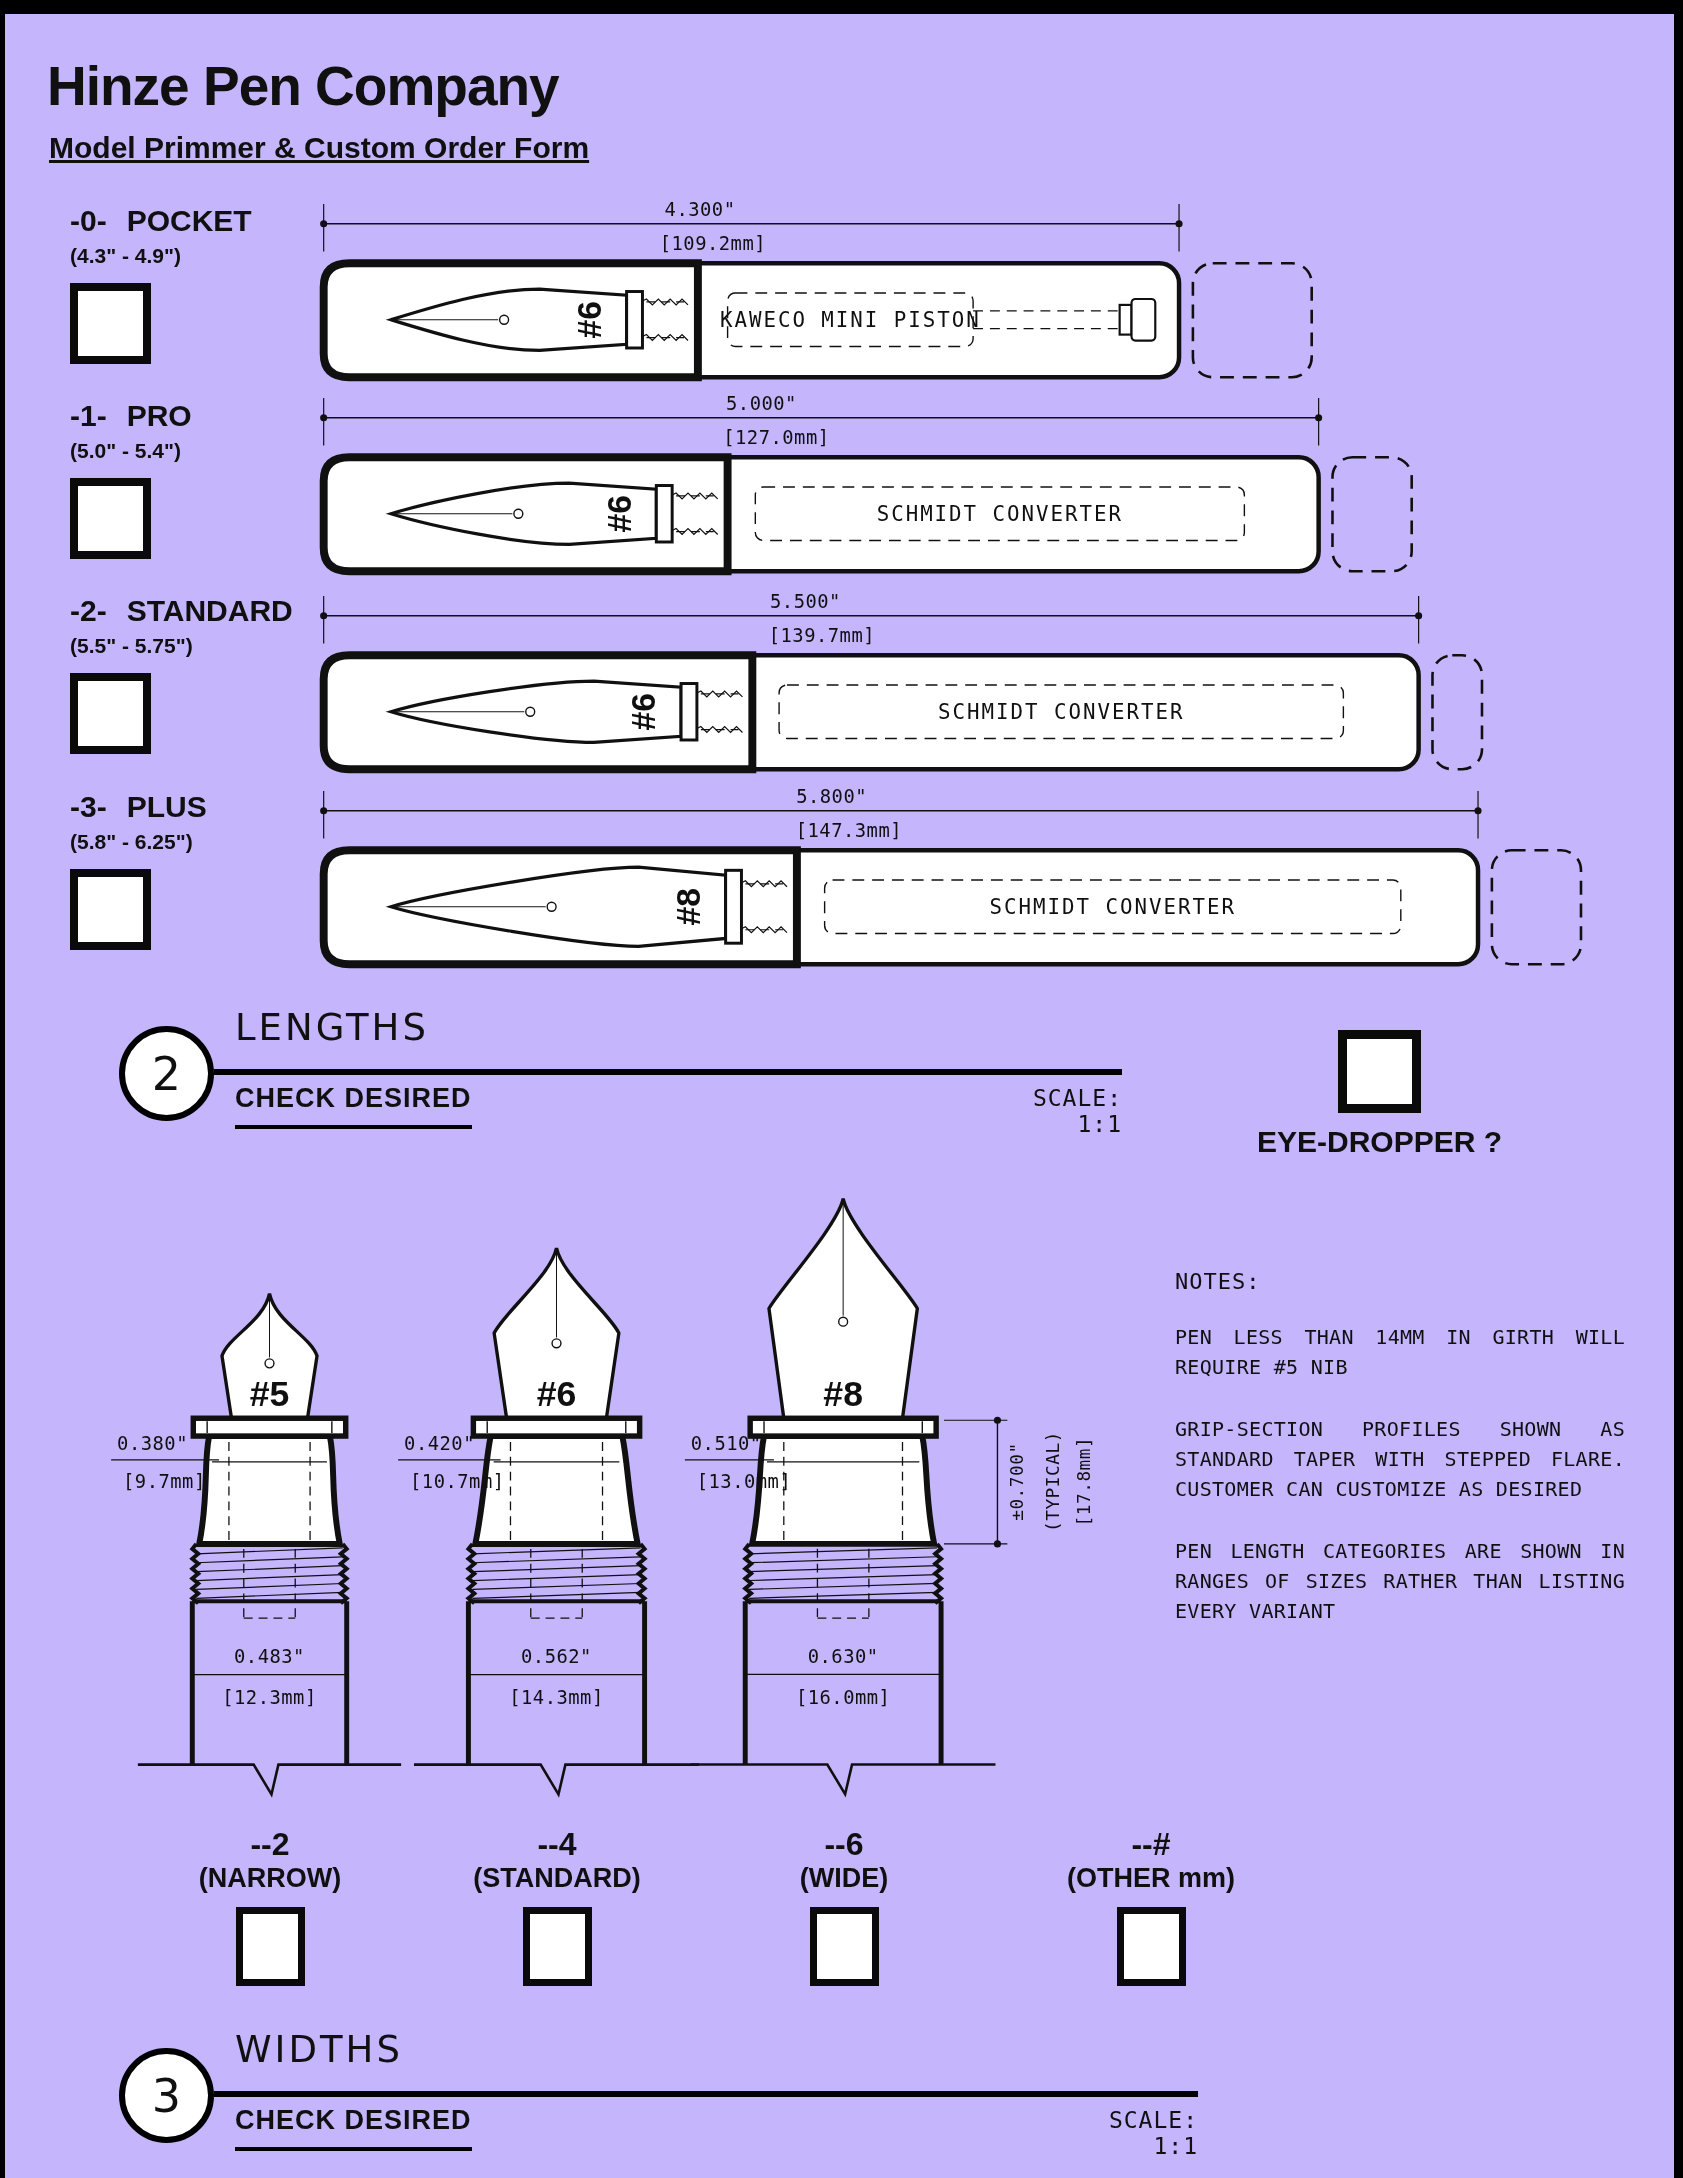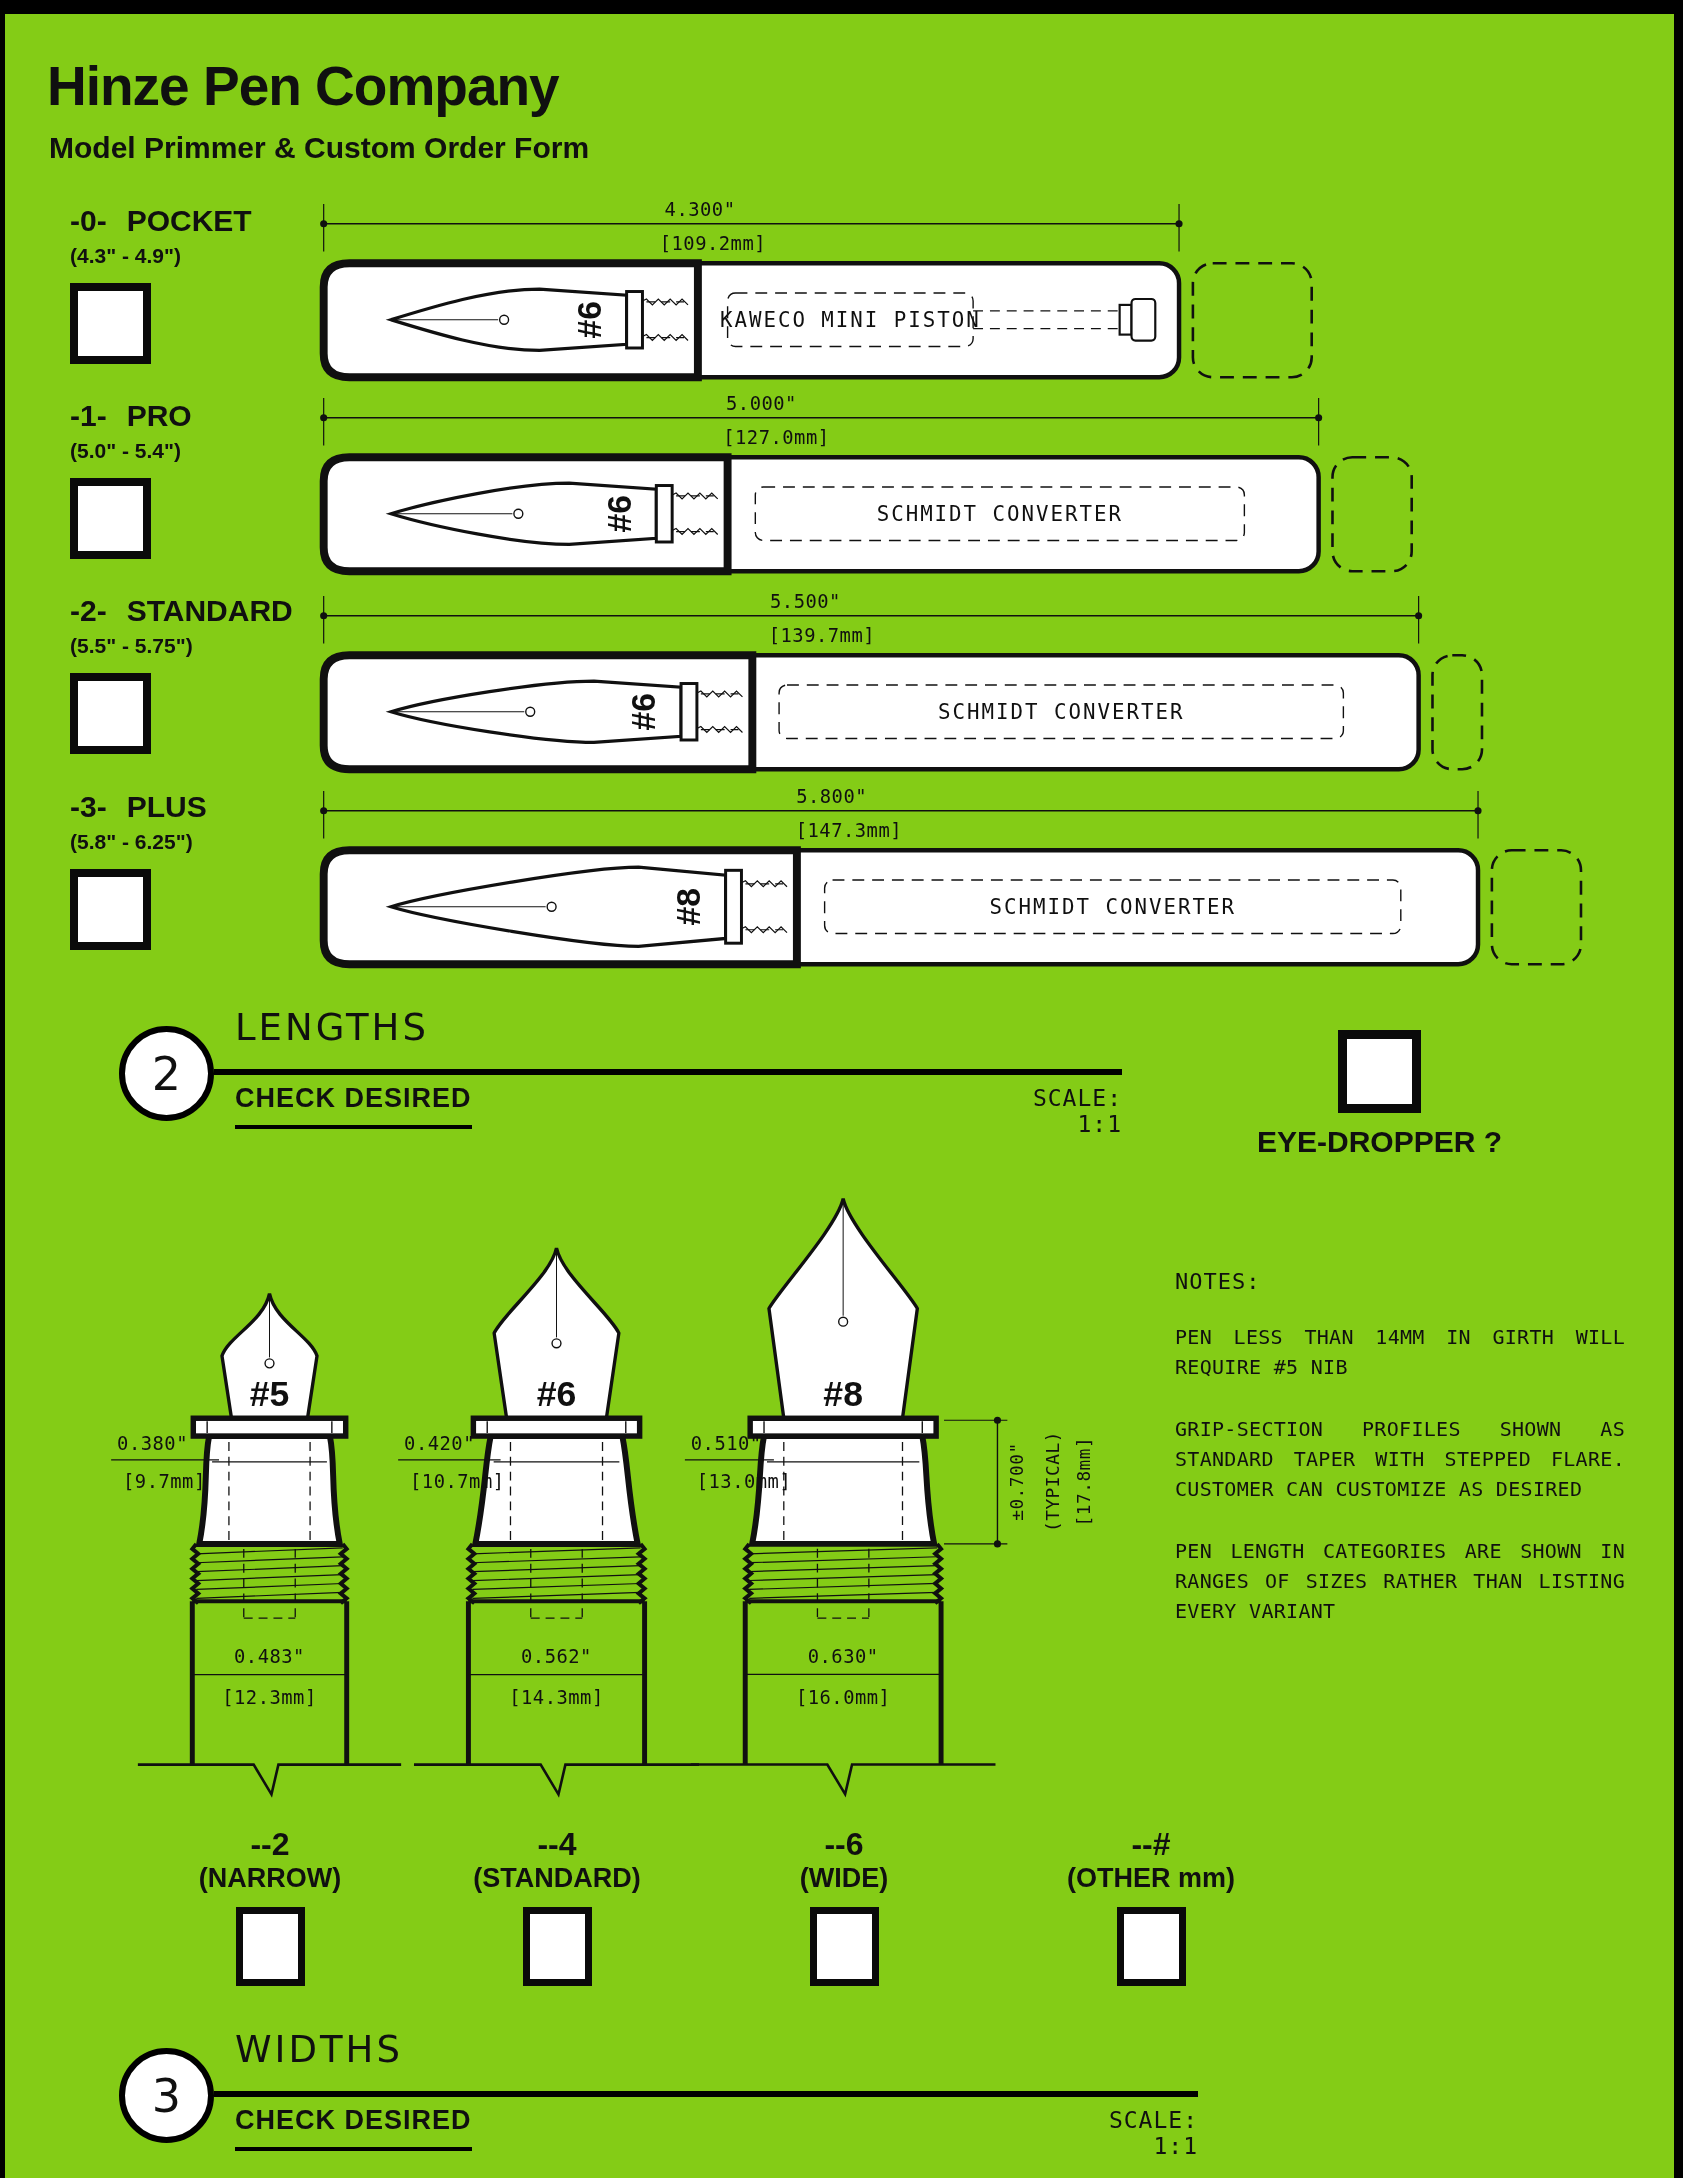--- a/index.html
+++ b/index.html
@@ -1,24 +1,24 @@
 <!DOCTYPE html>
 <html><head>
 <meta charset="utf-8">
 <style>
   html,body{margin:0;padding:0;background:#fff;}
   .page{
-    position:relative;width:1683px;height:2178px;background:#84cc16;
+    position:relative;width:1683px;height:2178px;background:#c4b5fd;
     border-top:14px solid #000;border-left:5px solid #000;border-right:9px solid #000;
     box-sizing:border-box;overflow:hidden;color:#101010;
     font-family:"Liberation Sans",sans-serif;
   }
   .abs{position:absolute;}
   .company-title{font:700 55px "Liberation Sans",sans-serif;letter-spacing:-1px;}
-  .subtitle{font:700 30px "Liberation Sans",sans-serif;}
+  .subtitle{font:700 30px "Liberation Sans",sans-serif;text-decoration:underline;}
   .row-code{font:700 30px "Liberation Sans",sans-serif;letter-spacing:0;}
   .row-code .gap{display:inline-block;width:20px;}
   .row-range{font:700 21px "Liberation Sans",sans-serif;margin-top:6px;}
   .cb{position:absolute;background:#fff;border:8px solid #0a0a0a;box-sizing:border-box;}
   .draw{position:absolute;}
   .draw text{fill:#101010;}
   .dt{font:19px "DejaVu Sans Mono",monospace;letter-spacing:.5px;}
   .ct{font:21px "DejaVu Sans Mono",monospace;letter-spacing:2px;}
   .nl{font:700 34px "Liberation Sans",sans-serif;}
   .nl2{font:700 36px "Liberation Sans",sans-serif;}

